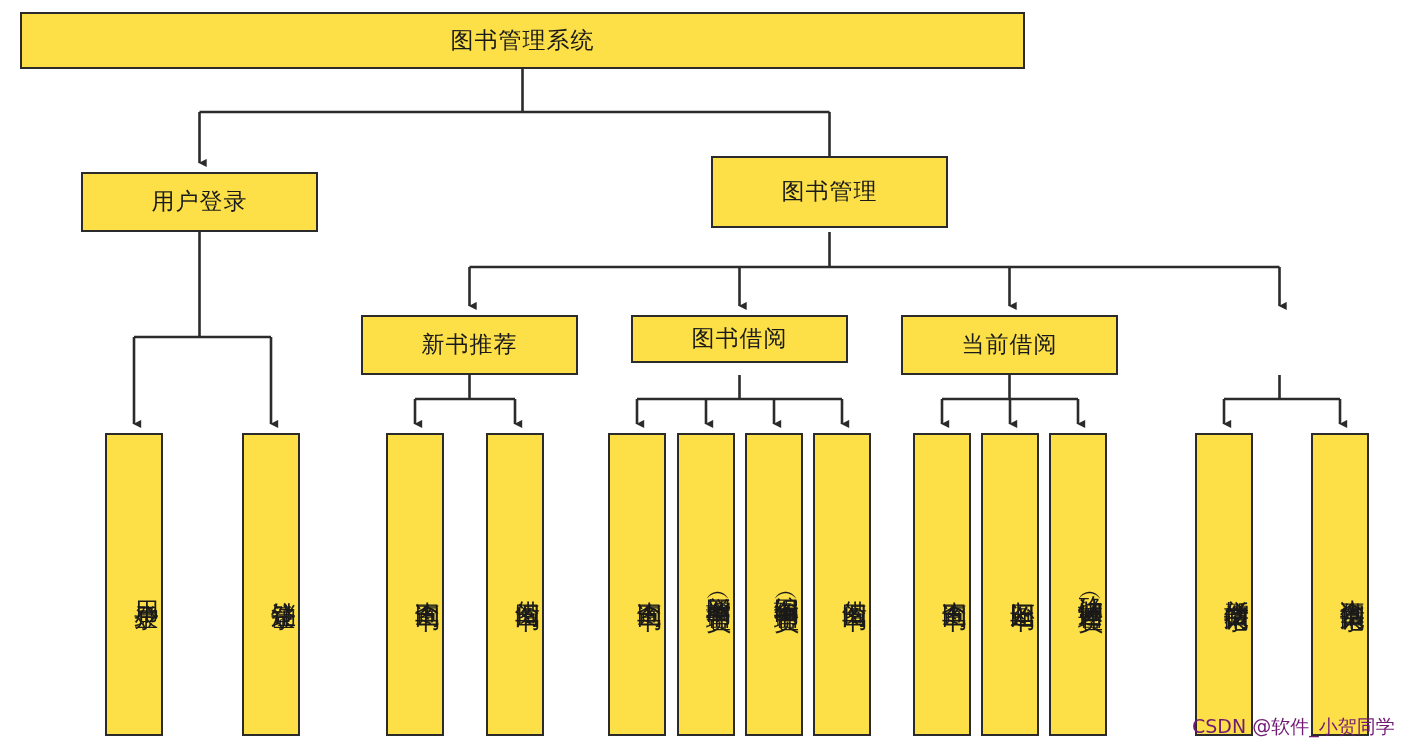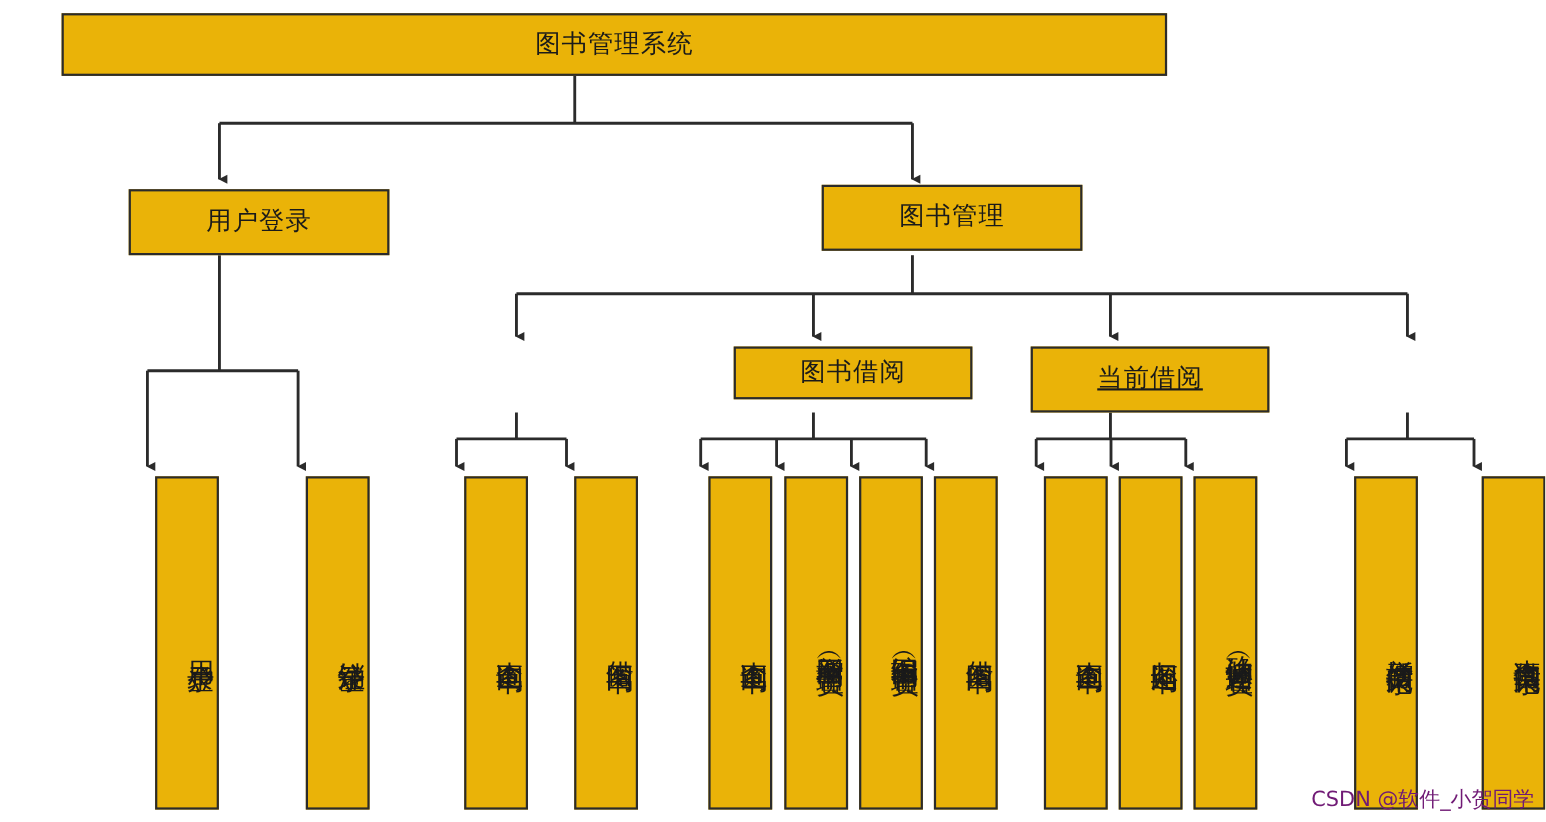--- a/index.html
+++ b/index.html
@@ -14,26 +14,25 @@
     position: relative;
     width: 1405px;
     height: 747px;
     background: #ffffff;
     overflow: hidden;
   }
   .node {
     position: absolute;
     box-sizing: border-box;
     border: 2.5px solid #2b2b2b;
-    background: #eab308;
+    background: #fde047;
     display: flex;
     align-items: center;
     justify-content: center;
     color: #1a1a1a;
-    margin-left: 36px;
   }
   .node.horizontal {
     font-size: 23px;
     letter-spacing: 1px;
     line-height: 1.1;
   }
   .node.vertical {
     writing-mode: vertical-rl;
     text-orientation: upright;
     font-size: 25px;
@@ -115,28 +114,31 @@
       </g>
   </svg>
 
   <div class="node horizontal" id="node-root" style="left: 20px; top: 12px; width: 1005px; height: 57px;">
     <span>图书管理系统</span>
   </div>
 
   <div class="node horizontal" id="node-user-login" style="left: 81px; top: 172px; width: 237px; height: 60px;">
     <span>用户登录</span>
   </div>
-  <div class="node horizontal" id="node-book-management" style="left: 711px; top: 168px; width: 237px; height: 60px;">
+  <div class="node horizontal" id="node-book-management" style="left: 711px; top: 156px; width: 237px; height: 72px;">
     <span>图书管理</span>
   </div>
 
+  <div class="node horizontal" id="node-new-book-recommend" style="left: 361px; top: 315px; width: 217px; height: 60px;">
+    <span>新书推荐</span>
+  </div>
   <div class="node horizontal" id="node-book-borrow" style="left: 631px; top: 315px; width: 217px; height: 48px;">
     <span>图书借阅</span>
   </div>
-  <div class="node horizontal" id="node-current-borrow" style="left: 901px; top: 315px; width: 217px; height: 60px; text-decoration: underline;">
+  <div class="node horizontal" id="node-current-borrow" style="left: 901px; top: 315px; width: 217px; height: 60px;">
     <span>当前借阅</span>
   </div>
 
   <div class="node vertical" id="node-leaf-user-login" style="left: 105px; top: 433px; width: 58px; height: 303px;">
     <span class="vlabel">用户登录</span>
   </div>
   <div class="node vertical" id="node-leaf-logout-login" style="left: 242px; top: 433px; width: 58px; height: 303px;">
     <span class="vlabel">注销登录</span>
   </div>
   <div class="node vertical" id="node-leaf-query-book-recommend" style="left: 386px; top: 433px; width: 58px; height: 303px;">

